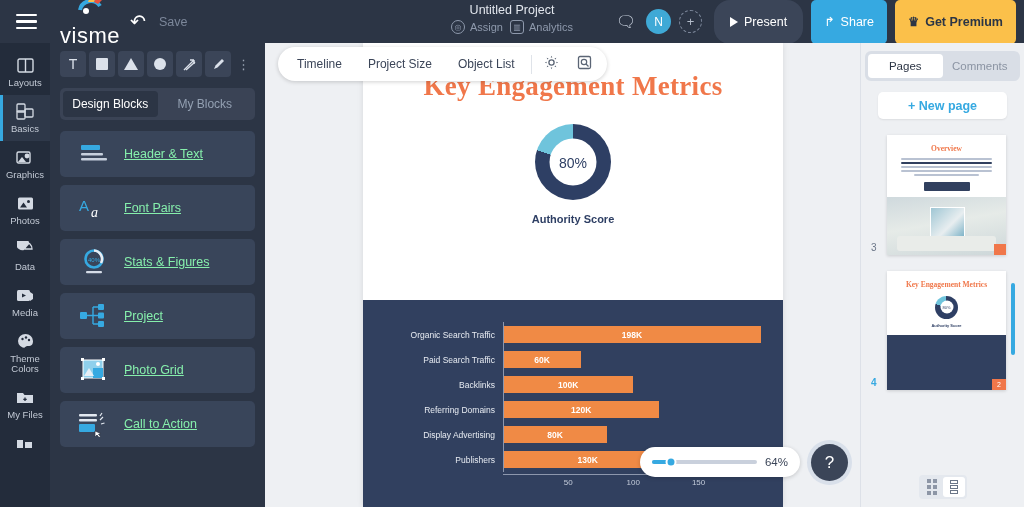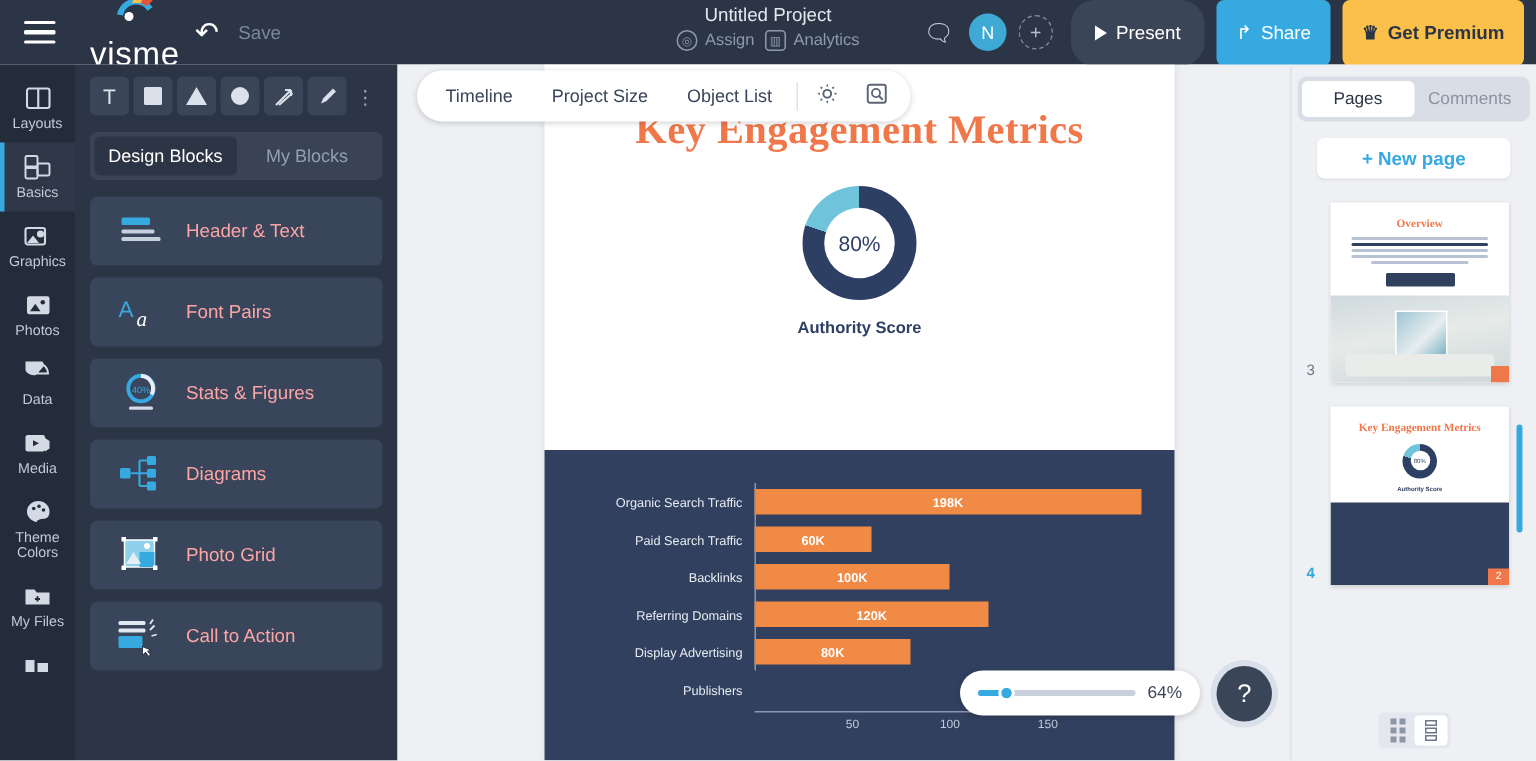--- a/index.html
+++ b/index.html
@@ -119,21 +119,21 @@
     flex: 1; text-align: center; font-size: 12px; padding: 6px 0; border-radius: 4px;
     color: #93a0b2; cursor: pointer;
   }
   .seg-btn.active { background: #2c3545; color: #ffffff; }
 
   .block {
     display: flex; align-items: center; gap: 14px;
     background: #39455a; border-radius: 5px; height: 46px; margin-bottom: 8px;
     padding-left: 18px; cursor: pointer;
   }
-  .block-label { color: #fca5a5; font-size: 12.5px; }
+  .block-label { color: #86efac; font-size: 12.5px; text-decoration: underline; }
   .block-ic { width: 32px; display: flex; align-items: center; justify-content: center; }
 
   
   .canvas-area {
     position: absolute; left: 265px; top: 43px; width: 595px; height: 464px;
     background: #eef0f3; overflow: hidden;
   }
   .canvas-toolbar {
     position: absolute; left: 13px; top: 4px; height: 34px;
     background: #ffffff; border-radius: 18px;
@@ -506,21 +506,21 @@
     <div class="block">
       <div class="block-ic">
         <svg width="30" height="26" viewBox="0 0 30 26">
           <rect x="1" y="9" width="7" height="7" fill="#36a9e1" rx="1"></rect>
           <rect x="19" y="1" width="6" height="6" fill="#36a9e1" rx="1"></rect>
           <rect x="19" y="9.5" width="6" height="6" fill="#36a9e1" rx="1"></rect>
           <rect x="19" y="18" width="6" height="6" fill="#36a9e1" rx="1"></rect>
           <path d="M8 12.5 L14 12.5 M14 4 L14 21 M14 4 L19 4 M14 12.5 L19 12.5 M14 21 L19 21" stroke="#36a9e1" stroke-width="1.4" fill="none"></path>
         </svg>
       </div>
-      <div class="block-label">Diagrams</div>
+      <div class="block-label">Project</div>
     </div>
 
     <div class="block">
       <div class="block-ic">
         <svg width="30" height="26" viewBox="0 0 30 26">
           <rect x="4" y="3" width="20" height="18" fill="#8fd0ec" stroke="#ffffff" stroke-width="1"></rect>
           <rect x="14" y="11" width="10" height="10" fill="#36a9e1"></rect>
           <path d="M5 19 L10 11 L15 19 Z" fill="#e6eef5"></path>
           <circle cx="19" cy="7" r="2" fill="#ffffff"></circle>
           <rect x="2" y="1" width="3" height="3" fill="#ffffff"></rect>
@@ -585,20 +585,23 @@
             </div>
           </div>
           <div class="bar-row">
             <div class="bar-label">Display Advertising</div>
             <div class="bar-track">
               <div class="bar" style="width:40.4%">80K</div>
             </div>
           </div>
           <div class="bar-row">
             <div class="bar-label">Publishers</div>
+            <div class="bar-track">
+              <div class="bar" style="width:65.7%">130K</div>
+            </div>
           </div>
 
           <div class="axis">
             <div class="tick" style="left:25.3%">50</div>
             <div class="tick" style="left:50.5%">100</div>
             <div class="tick" style="left:75.8%">150</div>
           </div>
         </div>
       </div>
     </div>

